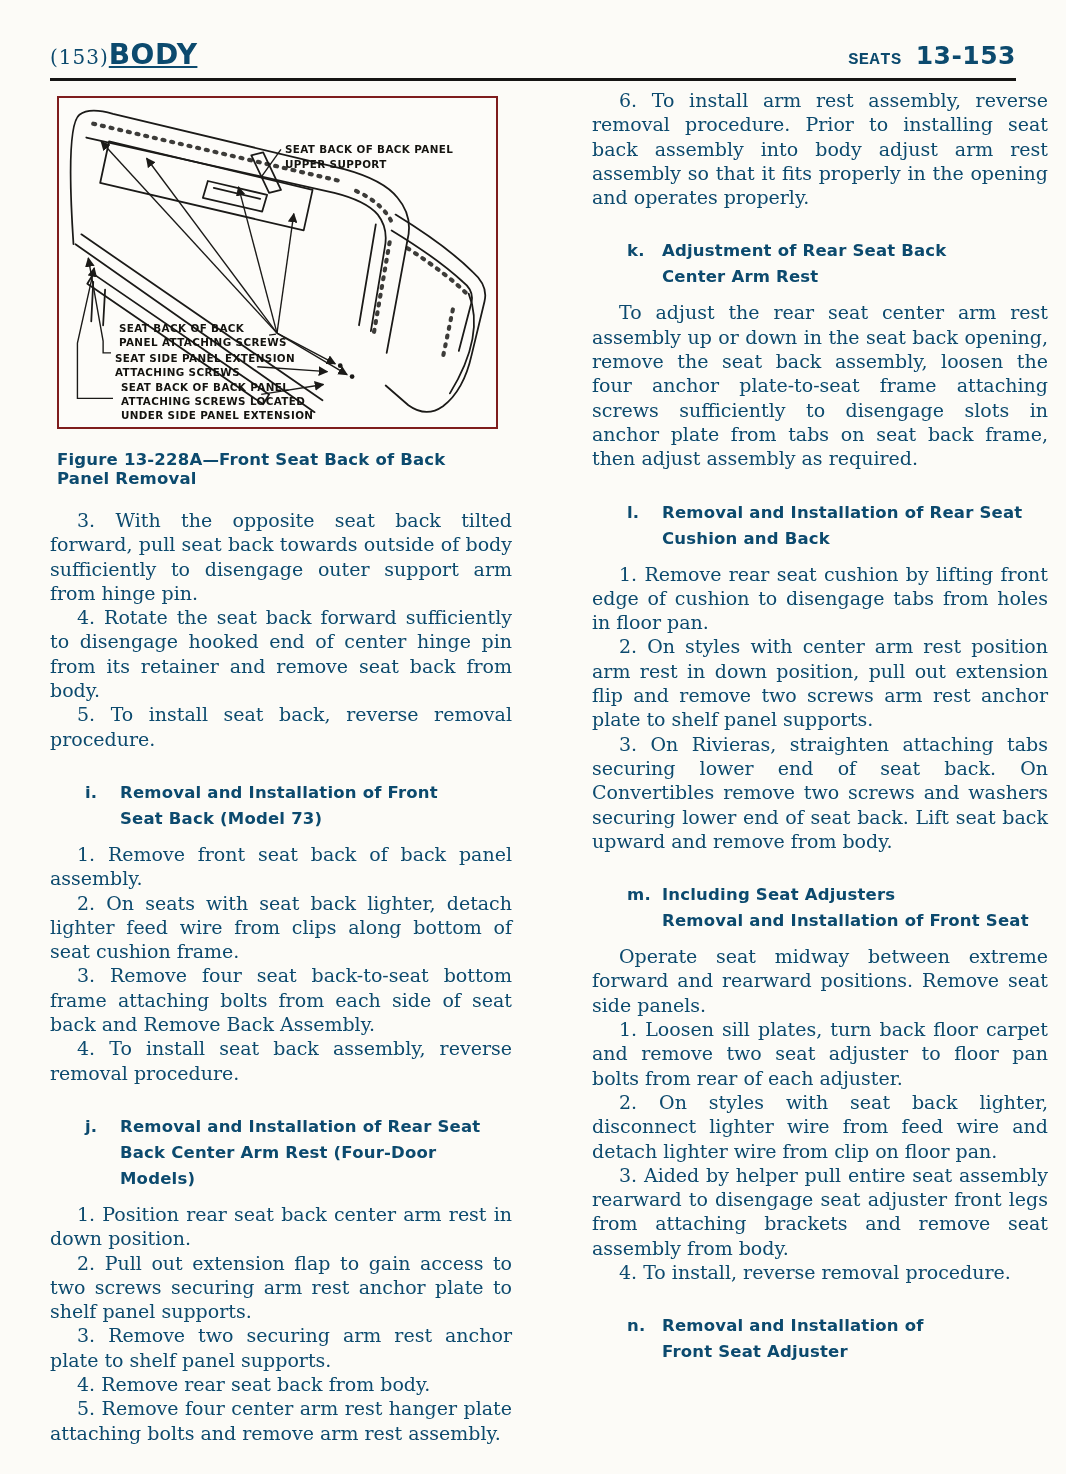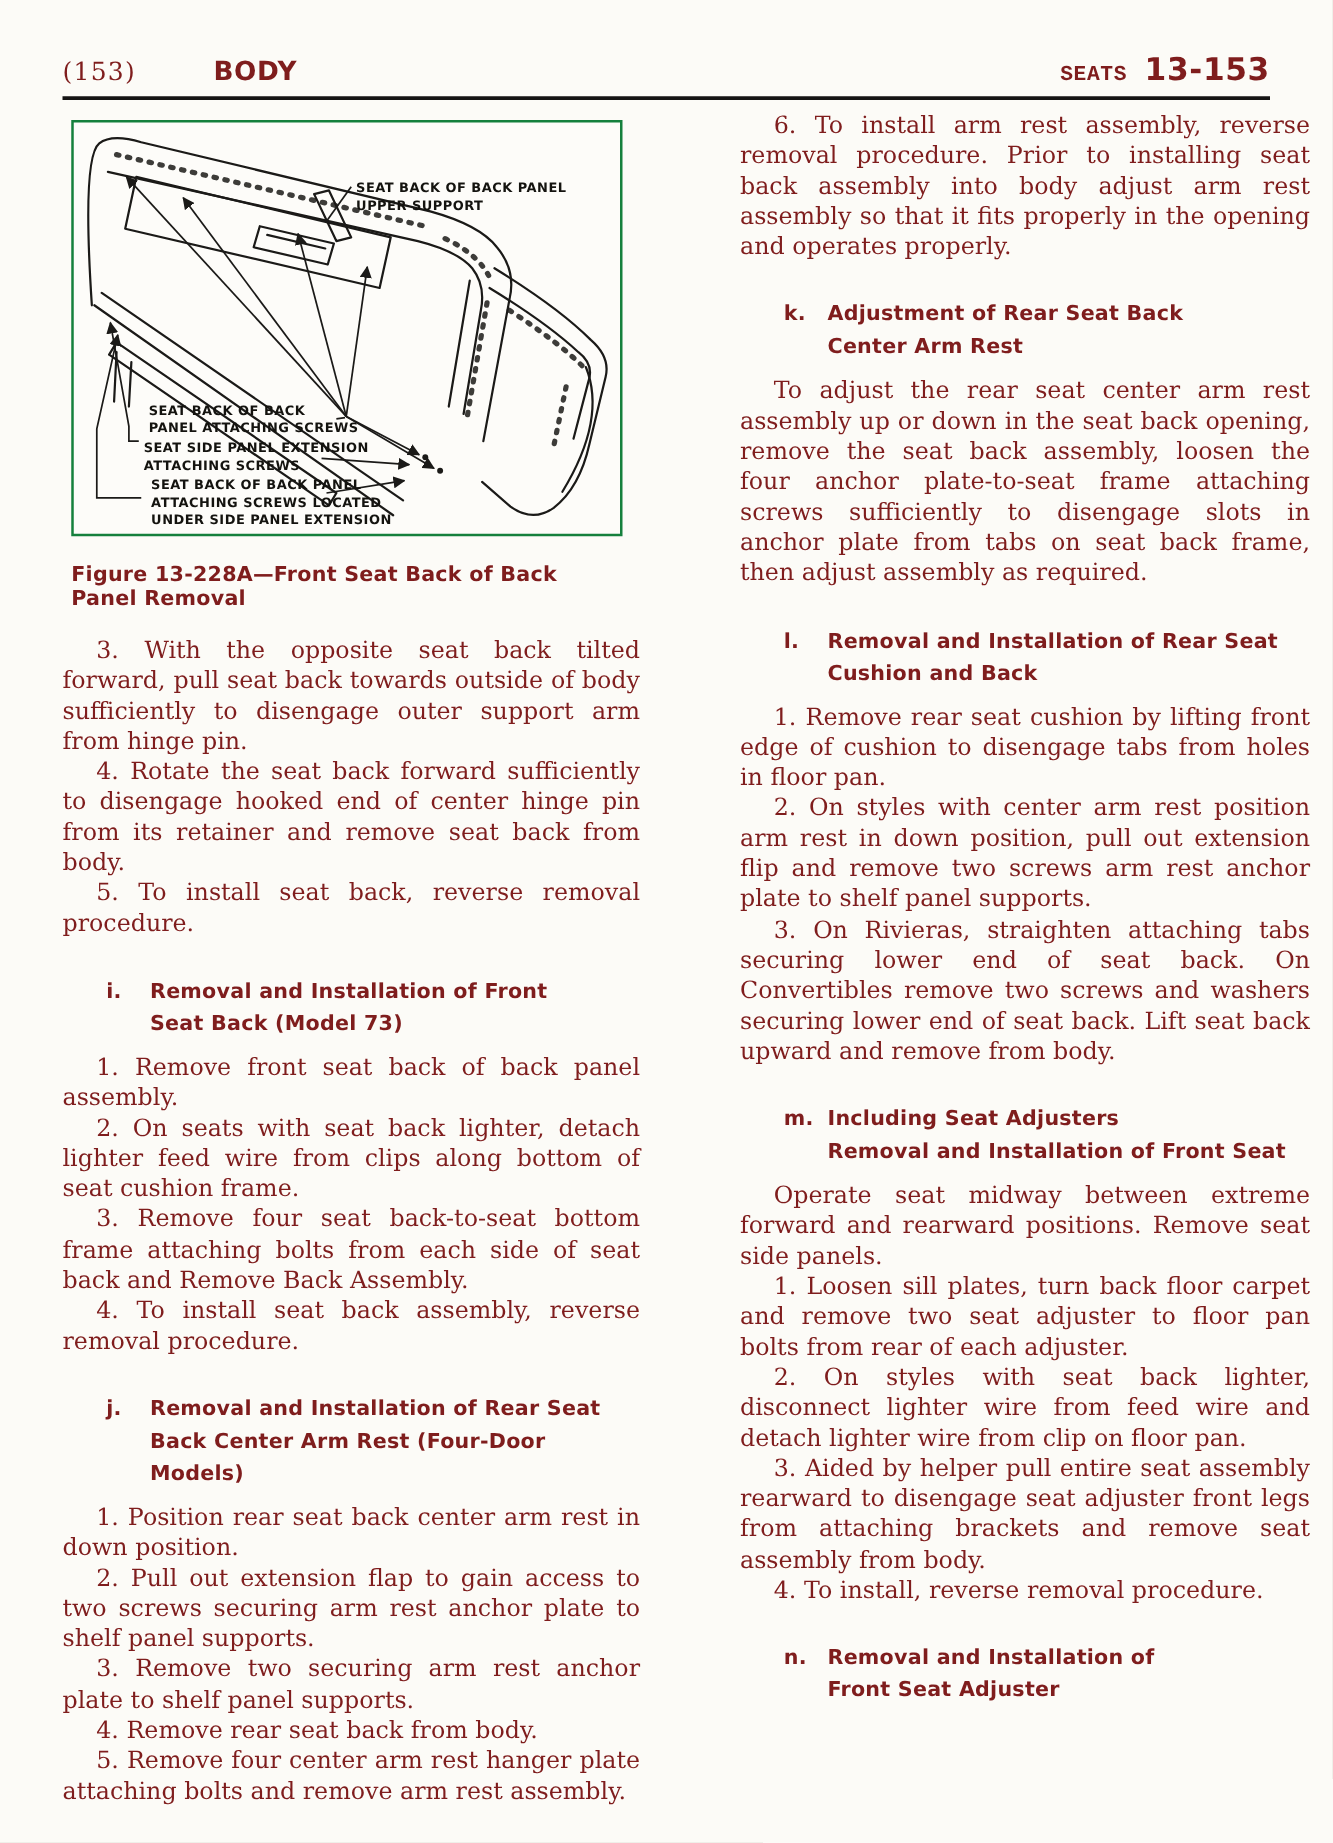--- a/index.html
+++ b/index.html
@@ -1,30 +1,30 @@
 <!DOCTYPE html>
 <html><head>
 <meta charset="utf-8">
 <style>
   html,body{margin:0;padding:0;background:#e8e6e0;}
-  .page{position:relative;width:1066px;height:1474px;background:#fcfbf7;color:#7f1d1d;
+  .page{position:relative;width:1066px;height:1474px;background:#fcfbf7;color:#0c4a6e;
         font-family:"DejaVu Serif", serif;overflow:hidden;}
   
   .page-header{position:absolute;left:50px;top:26px;width:966px;display:flex;align-items:baseline;
                border-bottom:3px solid #161514;padding-bottom:7px;}
   .page-num{font-size:20px;letter-spacing:1px;}
-  .body-label{font-family:"DejaVu Sans", sans-serif;font-weight:bold;font-size:21px;margin-left:62px;letter-spacing:.5px;}
+  .body-label{font-family:"DejaVu Sans", sans-serif;font-weight:bold;font-size:28px;letter-spacing:.5px;text-decoration:underline;}
   .hdr-spacer{flex:1;}
   .seats-label{font-family:Liberation Mono, monospace;font-weight:bold;font-size:17px;letter-spacing:.5px;}
   .page-code{font-family:"DejaVu Sans", sans-serif;font-weight:bold;font-size:25px;margin-left:14px;letter-spacing:.5px;margin-top:15px;}
   
   .col-left{position:absolute;left:50px;top:88px;width:462px;}
   .col-right{position:absolute;left:556px;top:88px;width:456px;margin-left:36px;}
   
-  .figure-box{margin:8px 0 0 7px;width:437px;height:329px;border:2px solid #15803d;background:#fdfcf9;}
+  .figure-box{margin:8px 0 0 7px;width:437px;height:329px;border:2px solid #7f1d1d;background:#fdfcf9;}
   .figure-box svg{display:block;width:100%;height:100%;}
   .fig-caption{font-family:"DejaVu Sans", sans-serif;font-weight:bold;font-size:16.5px;
                width:441px;margin:21px 0 20px 7px;text-align:left;letter-spacing:.2px;}
   
   .para{margin:0;font-size:19px;line-height:24.3px;text-align:justify;text-indent:27px;}
   .sec-heading{display:flex;margin:29px 0 10px 35px;font-family:"DejaVu Sans", sans-serif;
                font-weight:bold;font-size:16.5px;line-height:26px;letter-spacing:.2px;}
   .sec-label{flex:none;width:35px;}
   .t-line{display:block;}
   

